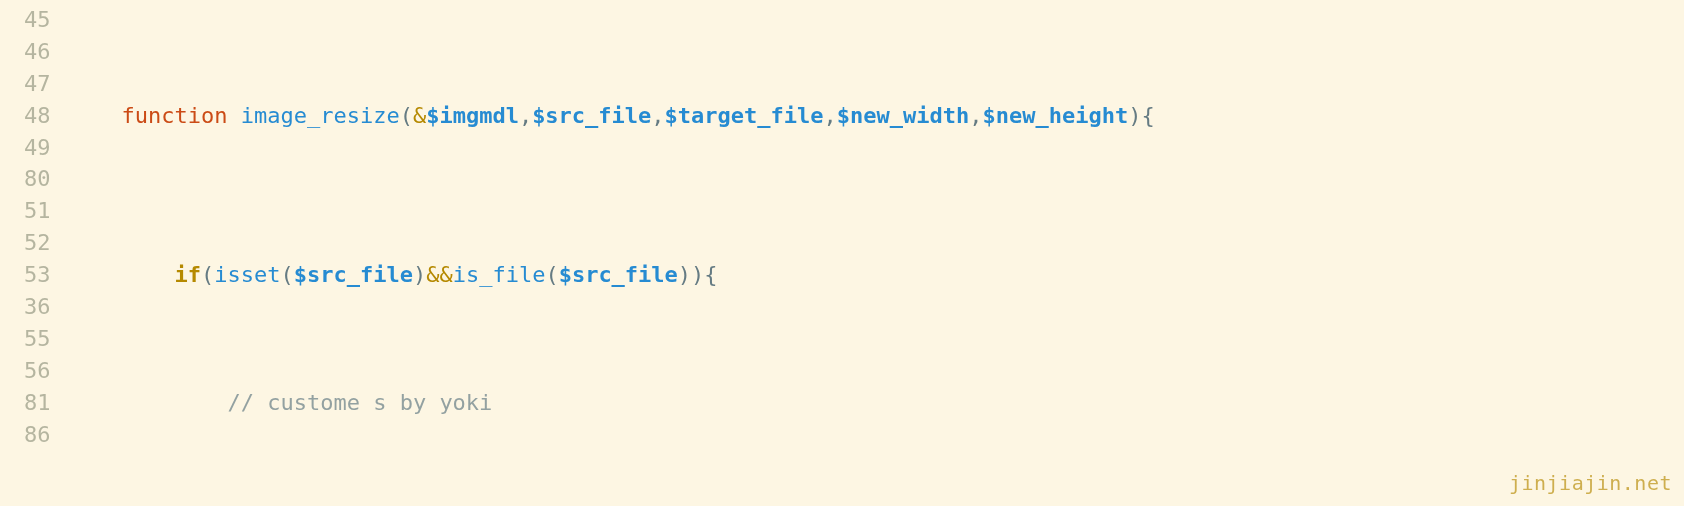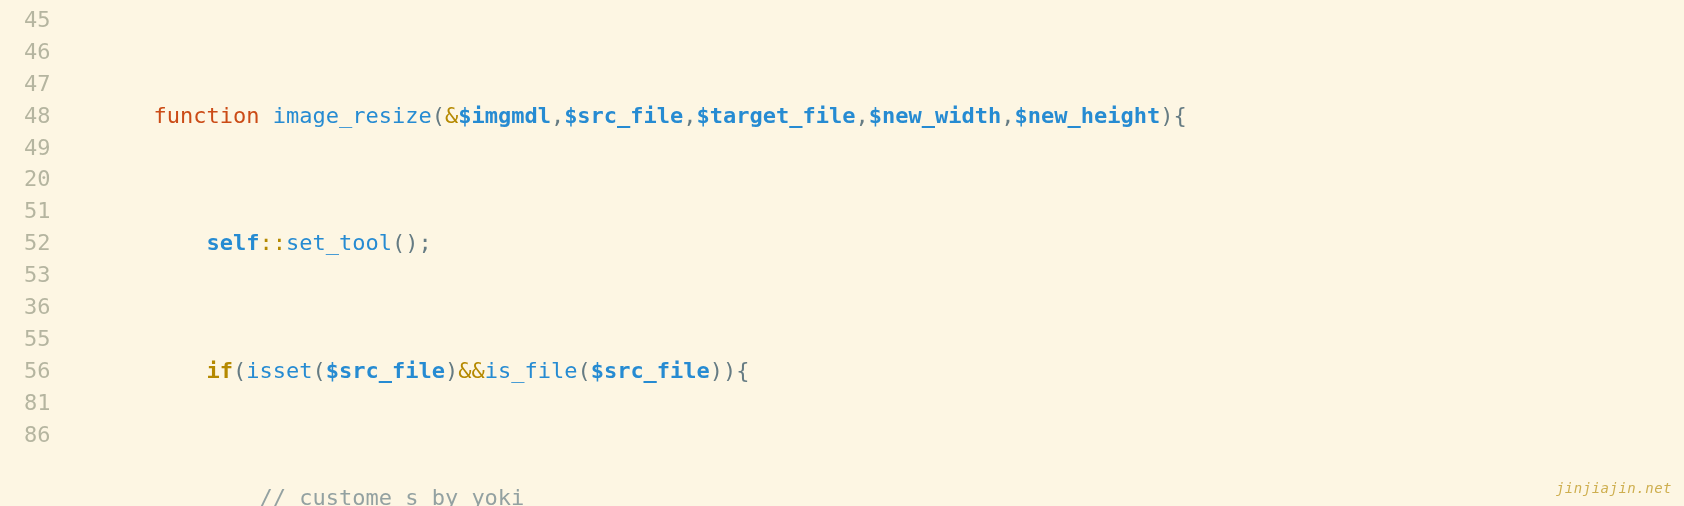--- a/index.html
+++ b/index.html
@@ -9,21 +9,20 @@
       background: #fdf6e3;
       color: #657b83;
       line-height: 1.45;
       overflow: hidden;
     }
     .editor {
       display: flex;
       height: 506px;
       width: 1684px;
       position: relative;
-      gap: 32px;
     }
     .gutter {
       background: #fdf6e3;
       color: #b5b5a0;
       text-align: right;
       padding: 4px 18px 4px 24px;
       user-select: none;
       flex-shrink: 0;
     }
     .gutter-line { height: 1.45em; }
@@ -38,53 +37,51 @@
     .fn { color: #268bd2; }
     .op { color: #b58900; }
     .paren { color: #657b83; }
     .var { color: #268bd2; font-weight: bold; }
     .comment { color: #93a1a1; }
     .punct { color: #657b83; }
     .logo {
       position: absolute;
       right: 12px;
       bottom: 8px;
-      font-size: 14px;
+      font-size: 20px;
       color: #b58900;
       opacity: 0.65;
-      font-style: italic;
       letter-spacing: 0.5px;
     }
   </style>
 </head>
 <body>
 
 <div class="editor">
   <div class="gutter">
     <div class="gutter-line">45</div>
     <div class="gutter-line">46</div>
     <div class="gutter-line">47</div>
     <div class="gutter-line">48</div>
     <div class="gutter-line">49</div>
-    <div class="gutter-line">20</div>
+    <div class="gutter-line">80</div>
     <div class="gutter-line">51</div>
     <div class="gutter-line">52</div>
     <div class="gutter-line">53</div>
     <div class="gutter-line">36</div>
     <div class="gutter-line">55</div>
     <div class="gutter-line">56</div>
     <div class="gutter-line">81</div>
     <div class="gutter-line">86</div>
   </div>
 
   <div class="code">
     
     <div class="code-line">    <span class="kw-func">function</span><span> </span><span class="fn">image_resize</span><span class="paren">(</span><span class="op">&amp;</span><span class="var">$imgmdl</span><span class="punct">,</span><span class="var">$src_file</span><span class="punct">,</span><span class="var">$target_file</span><span class="punct">,</span><span class="var">$new_width</span><span class="punct">,</span><span class="var">$new_height</span><span class="paren">)</span><span class="punct">{</span></div>
     
-    <div class="code-line">        <span class="var">self</span><span class="op">::</span><span class="fn">set_tool</span><span class="paren">(</span><span class="paren">)</span><span class="punct">;</span></div>
     
     <div class="code-line">        <span class="kw">if</span><span class="paren">(</span><span class="fn">isset</span><span class="paren">(</span><span class="var">$src_file</span><span class="paren">)</span><span class="op">&amp;&amp;</span><span class="fn">is_file</span><span class="paren">(</span><span class="var">$src_file</span><span class="paren">)</span><span class="paren">)</span><span class="punct">{</span></div>
     
     <div class="code-line">            <span class="comment">// custome s by yoki</span></div>
     
     
     
     
     
     

